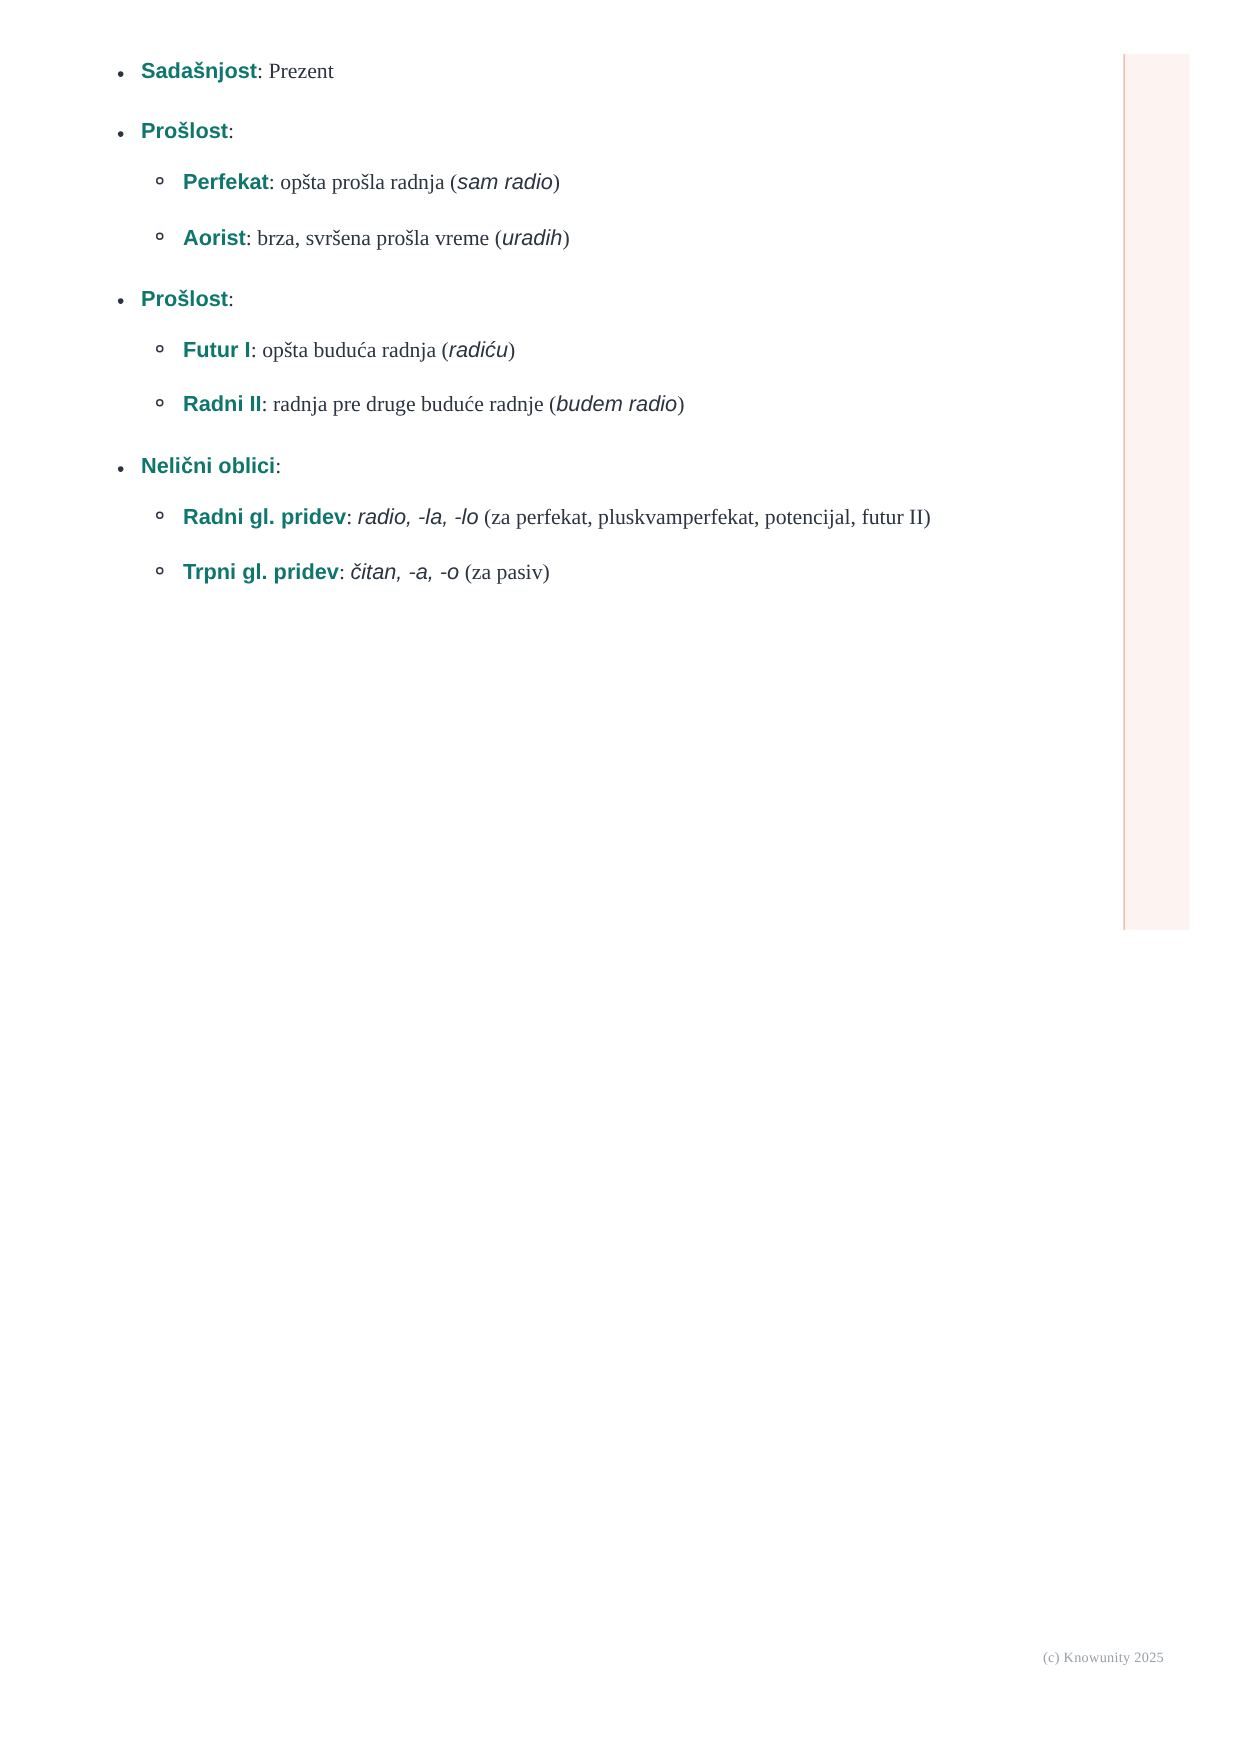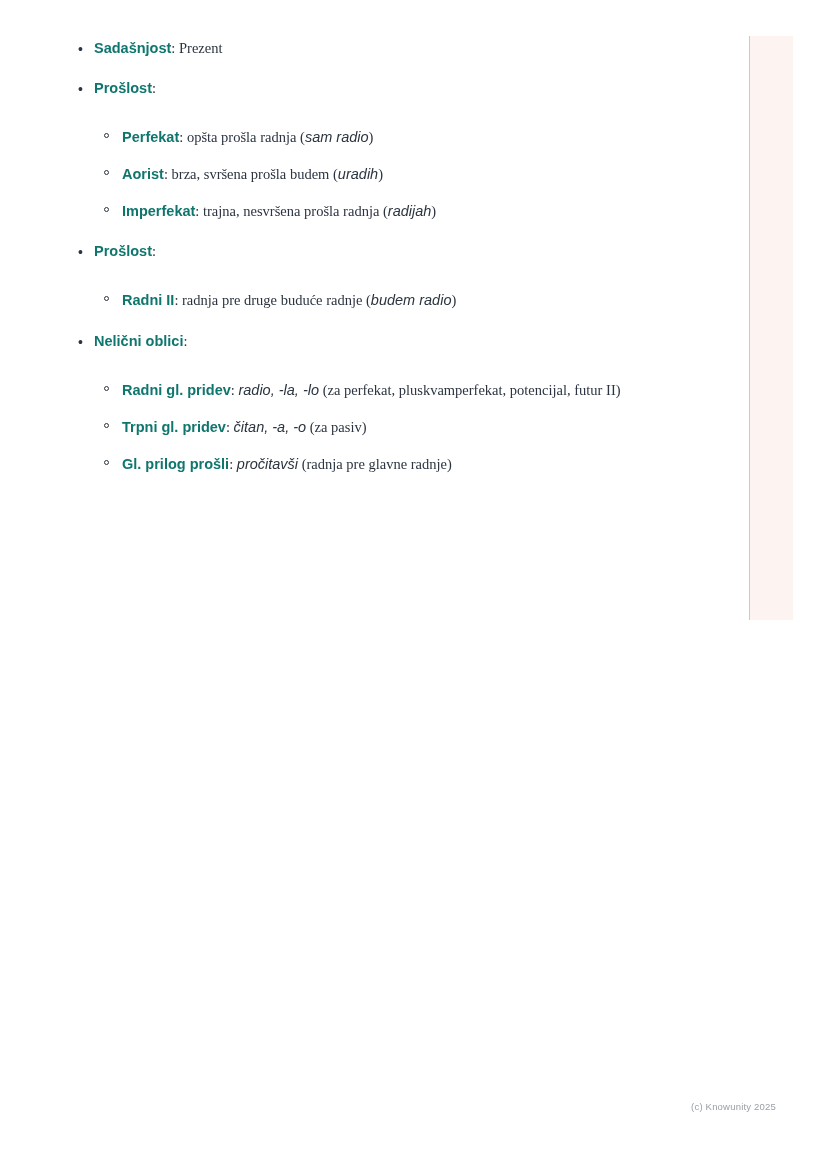--- a/index.html
+++ b/index.html
@@ -59,21 +59,21 @@
     position: absolute;
     left: 10px;
     top: 0.05em;
     font-size: 14px;
     line-height: 1.45;
     color: #2b3440;
   }
 
   ul.level2 {
     list-style: none;
-    margin: 28px 0 0 0;
+    margin: 13px 0 0 0;
     padding: 0;
   }
 
   ul.level2 > li {
     position: relative;
     padding-left: 28px;
     margin-bottom: 15px;
     font-size: 14.5px;
     line-height: 1.5;
   }
@@ -111,20 +111,21 @@
     position: absolute;
     left: 0;
     top: 1101px;
     width: 828px;
     text-align: right;
     padding-right: 52px;
     box-sizing: border-box;
     font-size: 9.5px;
     color: #9aa0a6;
     letter-spacing: 0.2px;
+    font-family: Liberation Serif, serif;
   }
 </style>
 </head>
 <body>
 
 <div class="page">
 
   <div class="side-band"></div>
 
   <div class="content">
@@ -138,56 +139,52 @@
       <li>
         <span class="bullet">•</span>
         <span class="term">Prošlost</span><span class="txt">:</span>
         <ul class="level2">
           <li>
             <span class="bullet-o"></span>
             <span class="term">Perfekat</span><span class="txt">: opšta prošla radnja (</span><span class="ital">sam radio</span><span class="txt">)</span>
           </li>
           <li>
             <span class="bullet-o"></span>
-            <span class="term">Aorist</span><span class="txt">: brza, svršena prošla budem (</span><span class="ital">uradih</span><span class="txt">)</span>
-          </li>
-          <li>
-            <span class="bullet-o"></span>
-            <span class="term">Imperfekat</span><span class="txt">: trajna, nesvršena prošla radnja (</span><span class="ital">radijah</span><span class="txt">)</span>
+            <span class="term">Aorist</span><span class="txt">: brza, svršena prošla vreme (</span><span class="ital">uradih</span><span class="txt">)</span>
           </li>
         </ul>
       </li>
 
       <li>
         <span class="bullet">•</span>
         <span class="term">Prošlost</span><span class="txt">:</span>
         <ul class="level2">
+          <li>
+            <span class="bullet-o"></span>
+            <span class="term">Futur I</span><span class="txt">: opšta buduća radnja (</span><span class="ital">radiću</span><span class="txt">)</span>
+          </li>
           <li>
             <span class="bullet-o"></span>
             <span class="term">Radni II</span><span class="txt">: radnja pre druge buduće radnje (</span><span class="ital">budem radio</span><span class="txt">)</span>
           </li>
         </ul>
       </li>
 
       <li>
         <span class="bullet">•</span>
         <span class="term">Nelični oblici</span><span class="txt">:</span>
         <ul class="level2">
           <li>
             <span class="bullet-o"></span>
             <span class="term">Radni gl. pridev</span><span class="txt">: </span><span class="ital">radio, -la, -lo</span><span class="txt"> (za perfekat, pluskvamperfekat, potencijal, futur II)</span>
           </li>
           <li>
             <span class="bullet-o"></span>
             <span class="term">Trpni gl. pridev</span><span class="txt">: </span><span class="ital">čitan, -a, -o</span><span class="txt"> (za pasiv)</span>
           </li>
-          <li>
-            <span class="bullet-o"></span>
-            <span class="term">Gl. prilog prošli</span><span class="txt">: </span><span class="ital">pročitavši</span><span class="txt"> (radnja pre glavne radnje)</span>
-          </li>
         </ul>
       </li>
 
     </ul>
   </div>
 
   <div class="footer">(c) Knowunity 2025</div>
 
 </div>
 

